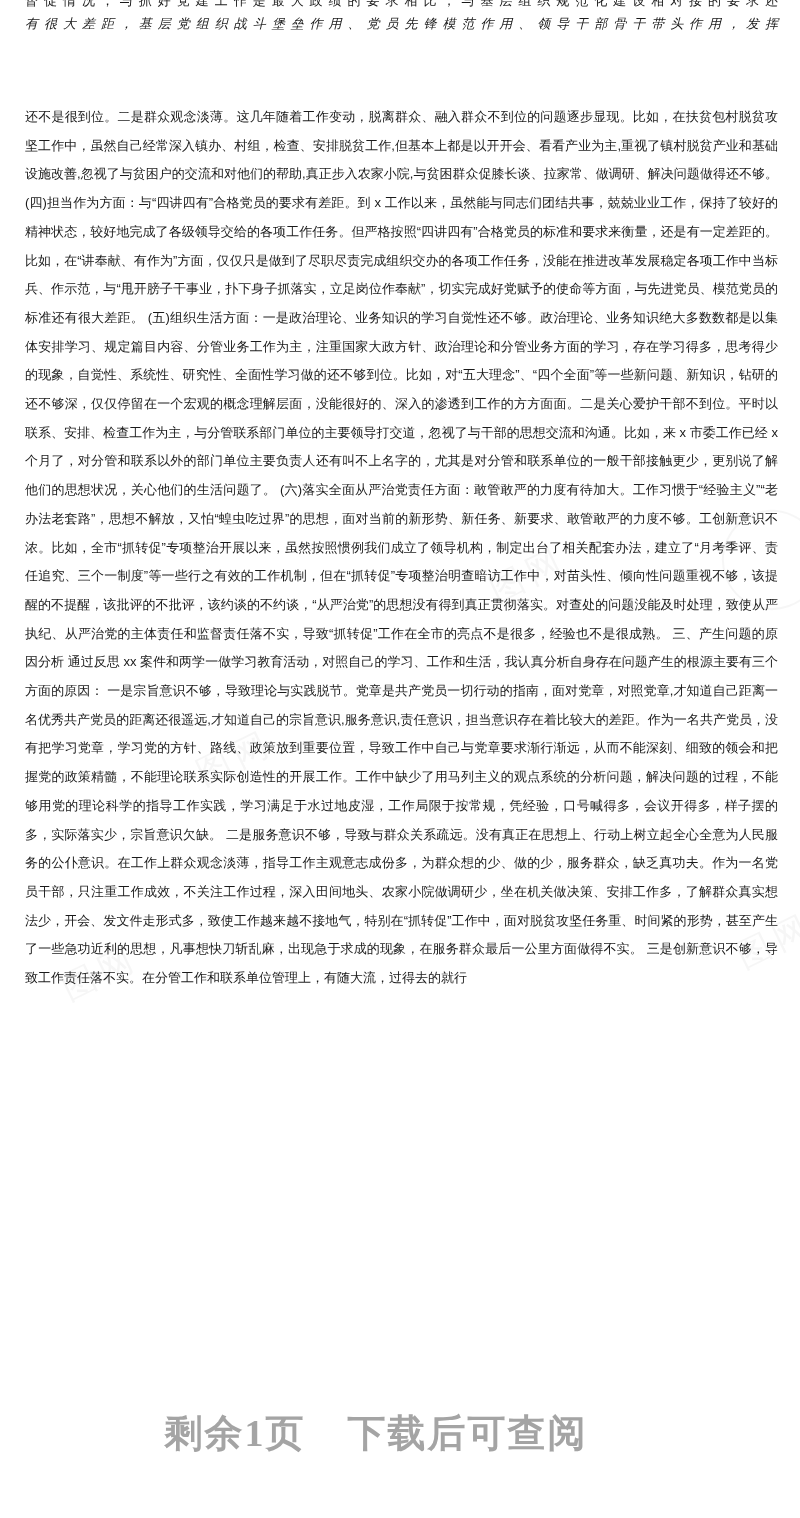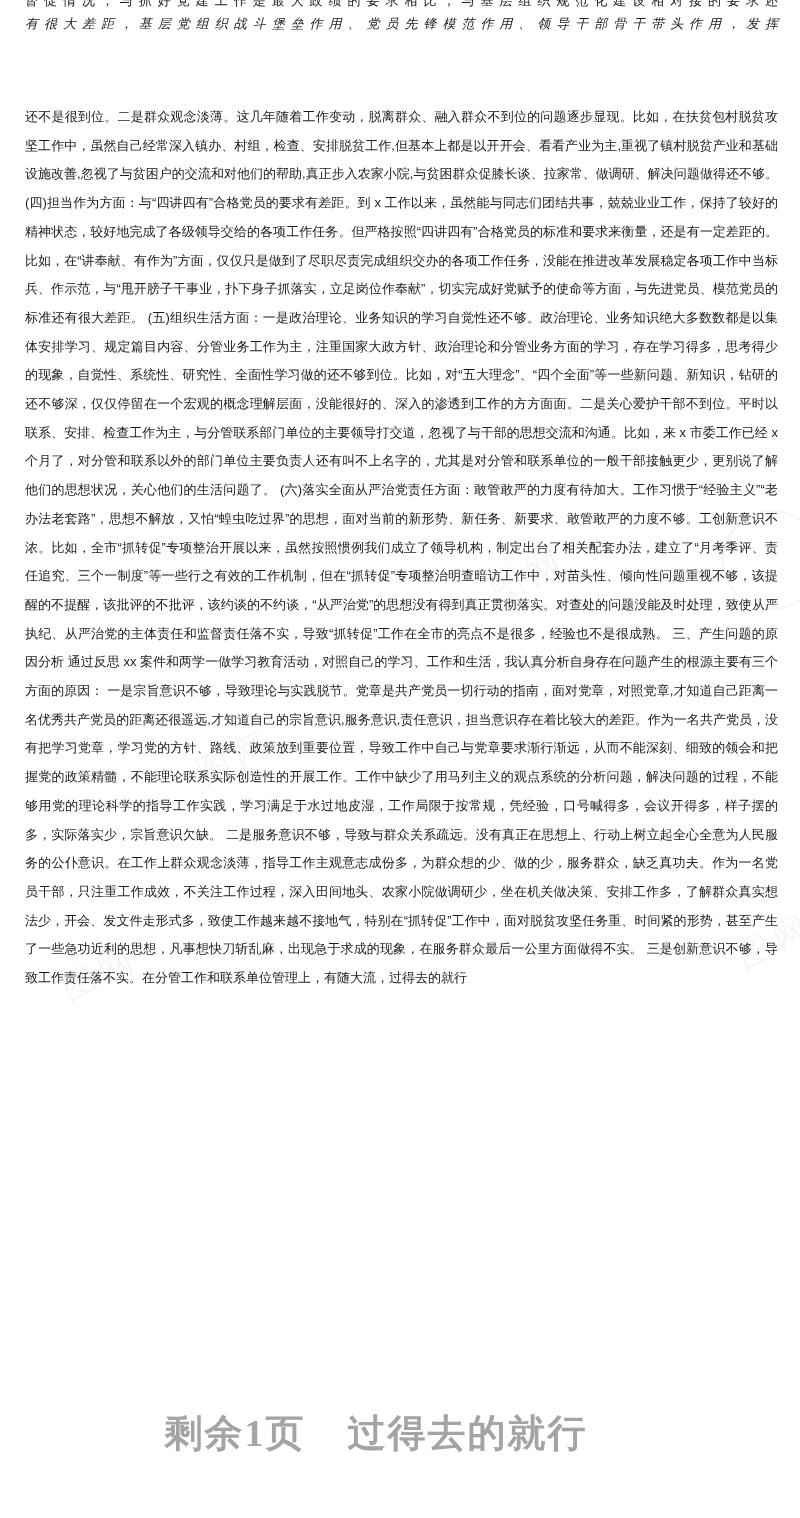--- a/index.html
+++ b/index.html
@@ -101,16 +101,16 @@
 
   <div class="clip-line doc-text">
     <span class="inner">督促情况，与抓好党建工作是最大政绩的要求相比，与基层组织规范化建设相对接的要求还</span>
   </div>
 
   <div class="second-line doc-text">有很大差距，基层党组织战斗堡垒作用、党员先锋模范作用、领导干部骨干带头作用，发挥</div>
 
   <div class="body-block doc-text">还不是很到位。二是群众观念淡薄。这几年随着工作变动，脱离群众、融入群众不到位的问题逐步显现。比如，在扶贫包村脱贫攻坚工作中，虽然自己经常深入镇办、村组，检查、安排脱贫工作,但基本上都是以开开会、看看产业为主,重视了镇村脱贫产业和基础设施改善,忽视了与贫困户的交流和对他们的帮助,真正步入农家小院,与贫困群众促膝长谈、拉家常、做调研、解决问题做得还不够。 (四)担当作为方面：与“四讲四有”合格党员的要求有差距。到 x 工作以来，虽然能与同志们团结共事，兢兢业业工作，保持了较好的精神状态，较好地完成了各级领导交给的各项工作任务。但严格按照“四讲四有”合格党员的标准和要求来衡量，还是有一定差距的。比如，在“讲奉献、有作为”方面，仅仅只是做到了尽职尽责完成组织交办的各项工作任务，没能在推进改革发展稳定各项工作中当标兵、作示范，与“甩开膀子干事业，扑下身子抓落实，立足岗位作奉献”，切实完成好党赋予的使命等方面，与先进党员、模范党员的标准还有很大差距。 (五)组织生活方面：一是政治理论、业务知识的学习自觉性还不够。政治理论、业务知识绝大多数数都是以集体安排学习、规定篇目内容、分管业务工作为主，注重国家大政方针、政治理论和分管业务方面的学习，存在学习得多，思考得少的现象，自觉性、系统性、研究性、全面性学习做的还不够到位。比如，对“五大理念”、“四个全面”等一些新问题、新知识，钻研的还不够深，仅仅停留在一个宏观的概念理解层面，没能很好的、深入的渗透到工作的方方面面。二是关心爱护干部不到位。平时以联系、安排、检查工作为主，与分管联系部门单位的主要领导打交道，忽视了与干部的思想交流和沟通。比如，来 x 市委工作已经 x 个月了，对分管和联系以外的部门单位主要负责人还有叫不上名字的，尤其是对分管和联系单位的一般干部接触更少，更别说了解他们的思想状况，关心他们的生活问题了。 (六)落实全面从严治党责任方面：敢管敢严的力度有待加大。工作习惯于“经验主义”“老办法老套路”，思想不解放，又怕“蝗虫吃过界”的思想，面对当前的新形势、新任务、新要求、敢管敢严的力度不够。工创新意识不浓。比如，全市“抓转促”专项整治开展以来，虽然按照惯例我们成立了领导机构，制定出台了相关配套办法，建立了“月考季评、责任追究、三个一制度”等一些行之有效的工作机制，但在“抓转促”专项整治明查暗访工作中，对苗头性、倾向性问题重视不够，该提醒的不提醒，该批评的不批评，该约谈的不约谈，“从严治党”的思想没有得到真正贯彻落实。对查处的问题没能及时处理，致使从严执纪、从严治党的主体责任和监督责任落不实，导致“抓转促”工作在全市的亮点不是很多，经验也不是很成熟。 三、产生问题的原因分析 通过反思 xx 案件和两学一做学习教育活动，对照自己的学习、工作和生活，我认真分析自身存在问题产生的根源主要有三个方面的原因： 一是宗旨意识不够，导致理论与实践脱节。党章是共产党员一切行动的指南，面对党章，对照党章,才知道自己距离一名优秀共产党员的距离还很遥远,才知道自己的宗旨意识,服务意识,责任意识，担当意识存在着比较大的差距。作为一名共产党员，没有把学习党章，学习党的方针、路线、政策放到重要位置，导致工作中自己与党章要求渐行渐远，从而不能深刻、细致的领会和把握党的政策精髓，不能理论联系实际创造性的开展工作。工作中缺少了用马列主义的观点系统的分析问题，解决问题的过程，不能够用党的理论科学的指导工作实践，学习满足于水过地皮湿，工作局限于按常规，凭经验，口号喊得多，会议开得多，样子摆的多，实际落实少，宗旨意识欠缺。 二是服务意识不够，导致与群众关系疏远。没有真正在思想上、行动上树立起全心全意为人民服务的公仆意识。在工作上群众观念淡薄，指导工作主观意志成份多，为群众想的少、做的少，服务群众，缺乏真功夫。作为一名党员干部，只注重工作成效，不关注工作过程，深入田间地头、农家小院做调研少，坐在机关做决策、安排工作多，了解群众真实想法少，开会、发文件走形式多，致使工作越来越不接地气，特别在“抓转促”工作中，面对脱贫攻坚任务重、时间紧的形势，甚至产生了一些急功近利的思想，凡事想快刀斩乱麻，出现急于求成的现象，在服务群众最后一公里方面做得不实。 三是创新意识不够，导致工作责任落不实。在分管工作和联系单位管理上，有随大流，过得去的就行</div>
 
   <div class="footer-banner">
-    <span>剩余1页</span><span class="footer-gap"></span><span>过得去的就行</span>
+    <span>剩余1页</span><span class="footer-gap"></span><span>下载后可查阅</span>
   </div>
 
 </div>
 
 </body></html>

